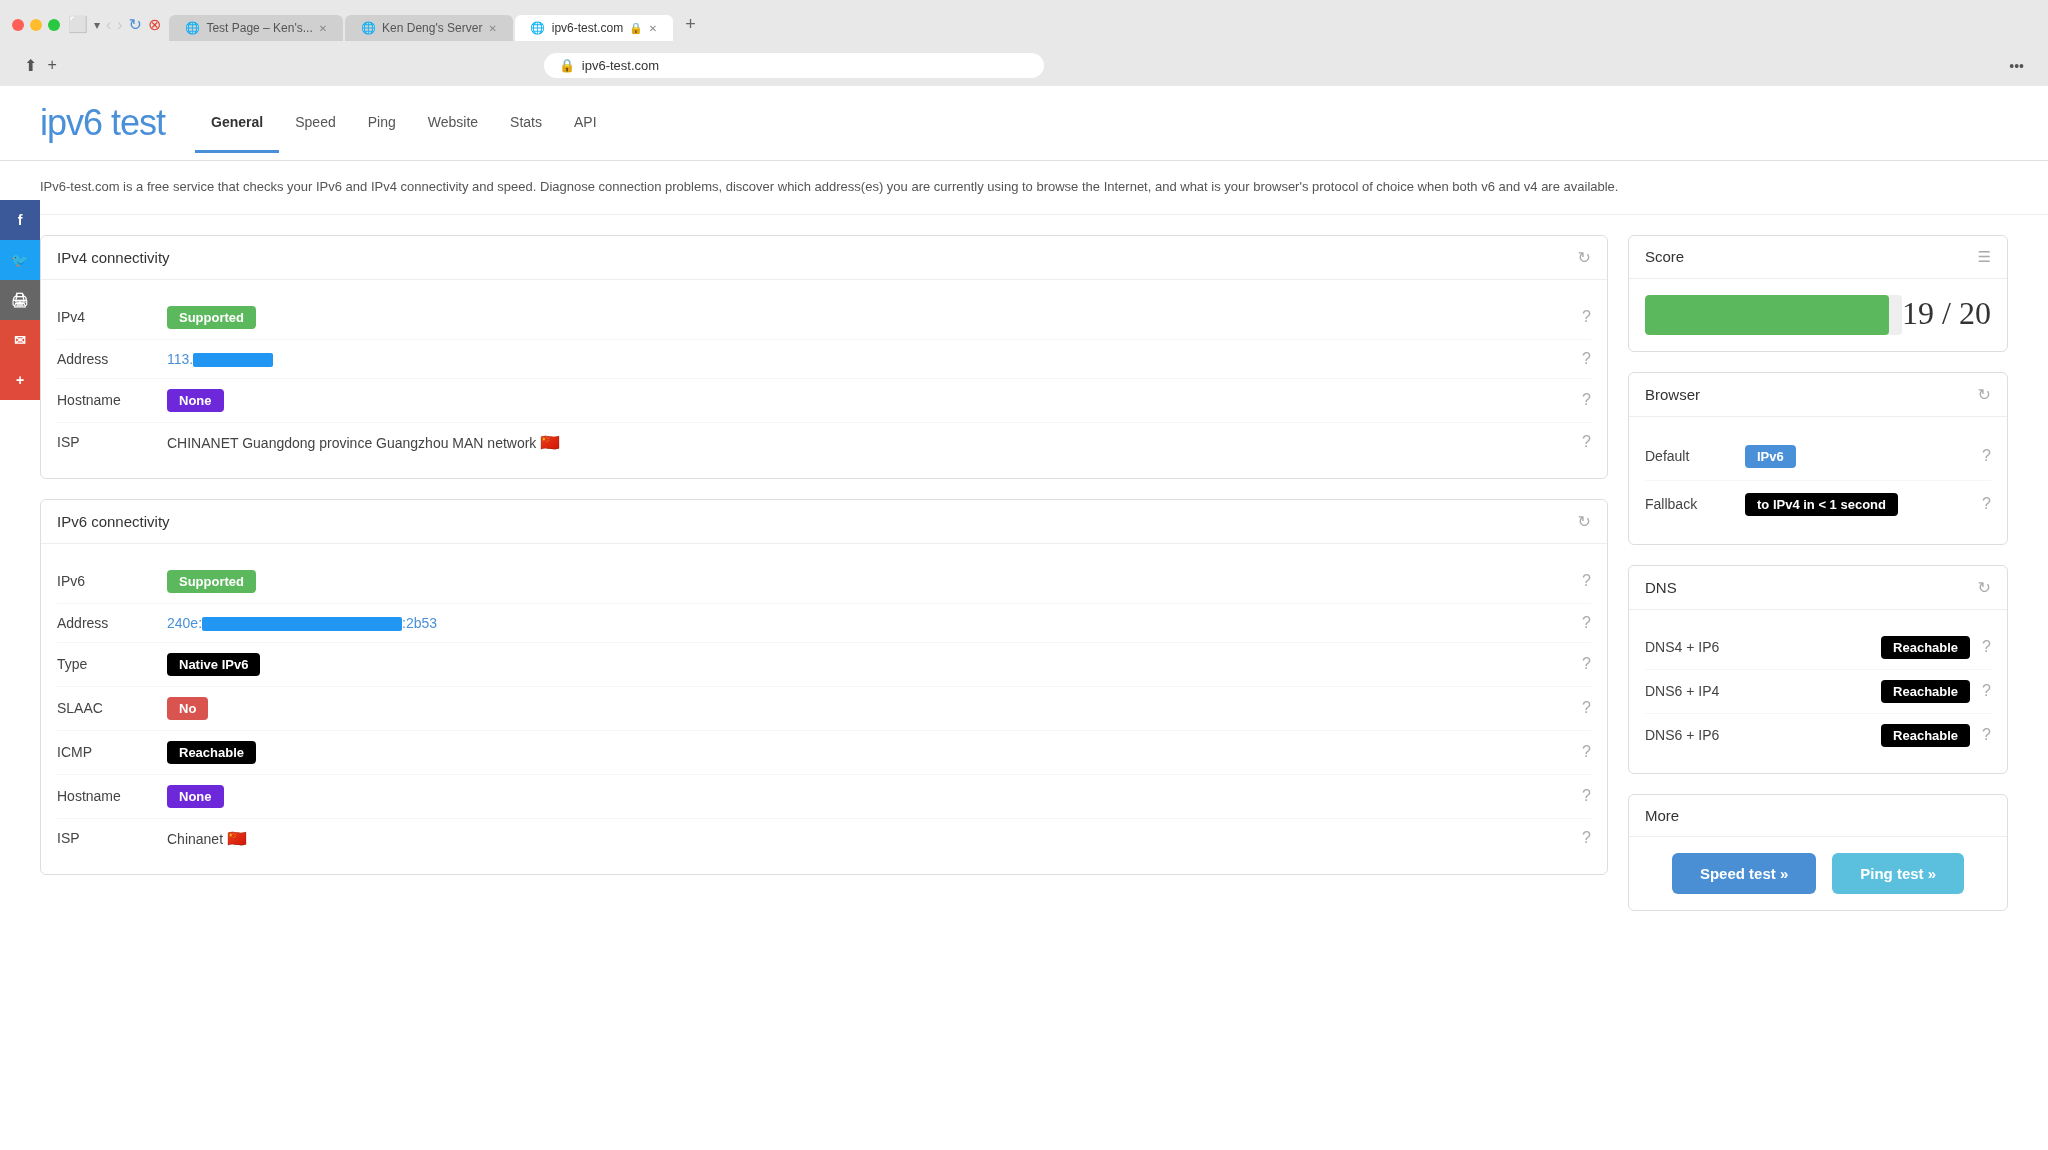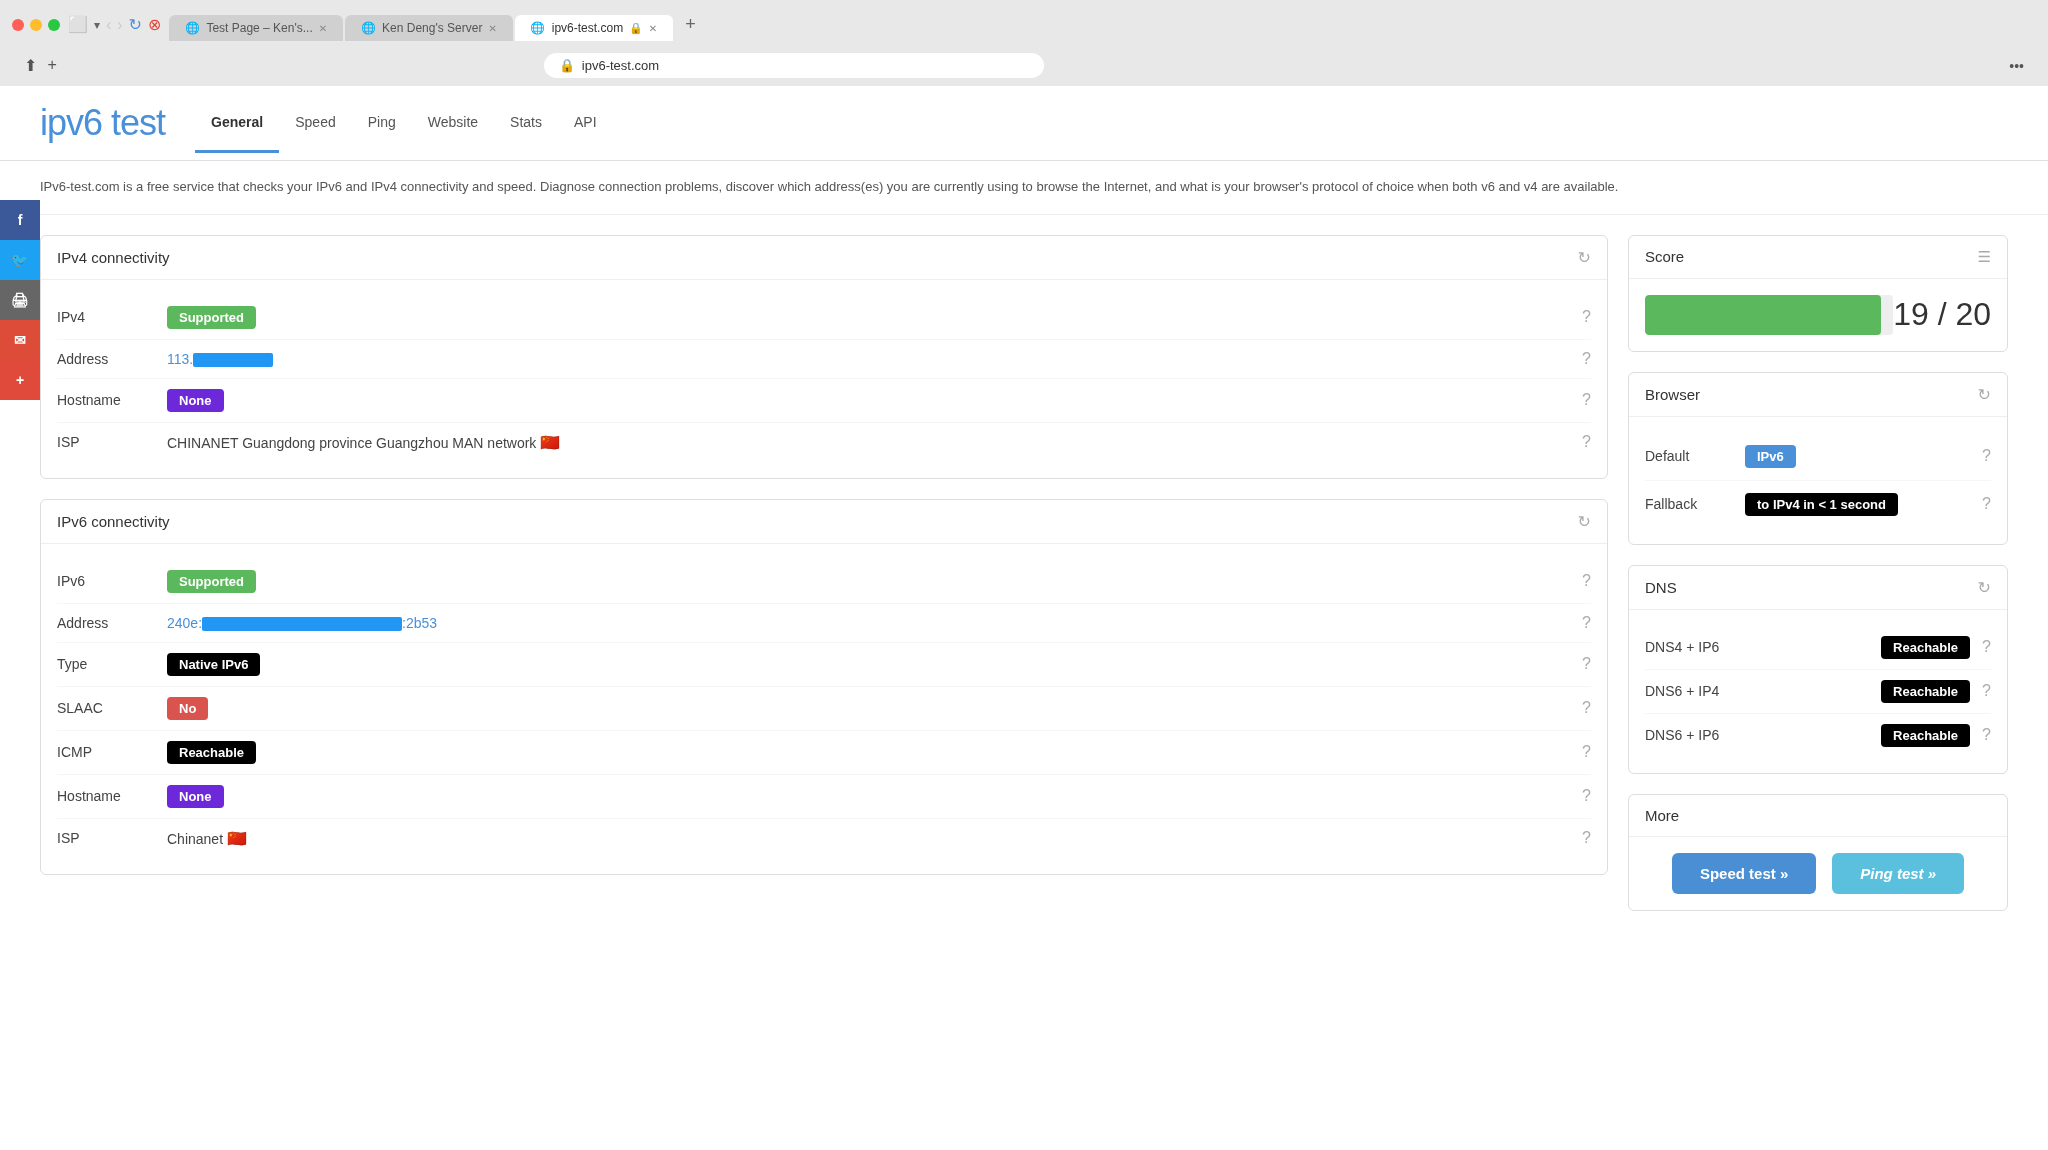--- a/index.html
+++ b/index.html
@@ -66,34 +66,34 @@
     .badge-teal { background: #000000; }
     .badge-orange { background: #6d28d9; }
     .badge-blue { background: #4a90d9; }
     .badge-red { background: #d9534f; }
 
     
     .address-text { font-size: 14px; }
     .address-redacted { display: inline-block; background: #2196f3; color: #2196f3; border-radius: 2px; height: 14px; vertical-align: middle; }
 
     
-    .score-bar-container { display: flex; align-items: center; padding: 16px; }
+    .score-bar-container { display: flex; align-items: flex-start; padding: 16px; font-family: Liberation Serif, serif; }
     .score-bar { flex: 1; height: 40px; background: #eee; border-radius: 4px; overflow: hidden; }
     .score-bar-fill { height: 100%; background: #5cb85c; border-radius: 4px; }
     .score-value { font-size: 32px; font-weight: 300; color: #333; white-space: nowrap; }
 
     
     .dns-row { display: flex; align-items: center; padding: 10px 0; border-bottom: 1px solid #f5f5f5; }
     .dns-row:last-child { border-bottom: none; }
     .dns-label { flex: 1; font-size: 14px; color: #444; }
 
     
     .more-buttons { display: flex; gap: 16px; padding: 16px; justify-content: center; }
     .btn-blue { background: #4a8fd4; color: white; border: none; padding: 12px 28px; border-radius: 6px; font-size: 15px; font-weight: 600; cursor: pointer; }
-    .btn-teal { background: #5bc0de; color: white; border: none; padding: 12px 28px; border-radius: 6px; font-size: 15px; font-weight: 600; cursor: pointer; font-style: italic; }
+    .btn-teal { background: #5bc0de; color: white; border: none; padding: 12px 28px; border-radius: 6px; font-size: 15px; font-weight: 600; cursor: pointer; }
 
     .refresh-icon { color: #aaa; cursor: pointer; font-size: 16px; }
 
     .isp-text { font-size: 14px; color: #444; }
     .flag { font-size: 16px; }
 
     .browser-row { display: flex; align-items: center; padding: 12px 0; border-bottom: 1px solid #f5f5f5; }
     .browser-row:last-child { border-bottom: none; }
     .browser-label { width: 100px; font-size: 14px; color: #444; font-weight: 500; }
     .browser-value { flex: 1; }

